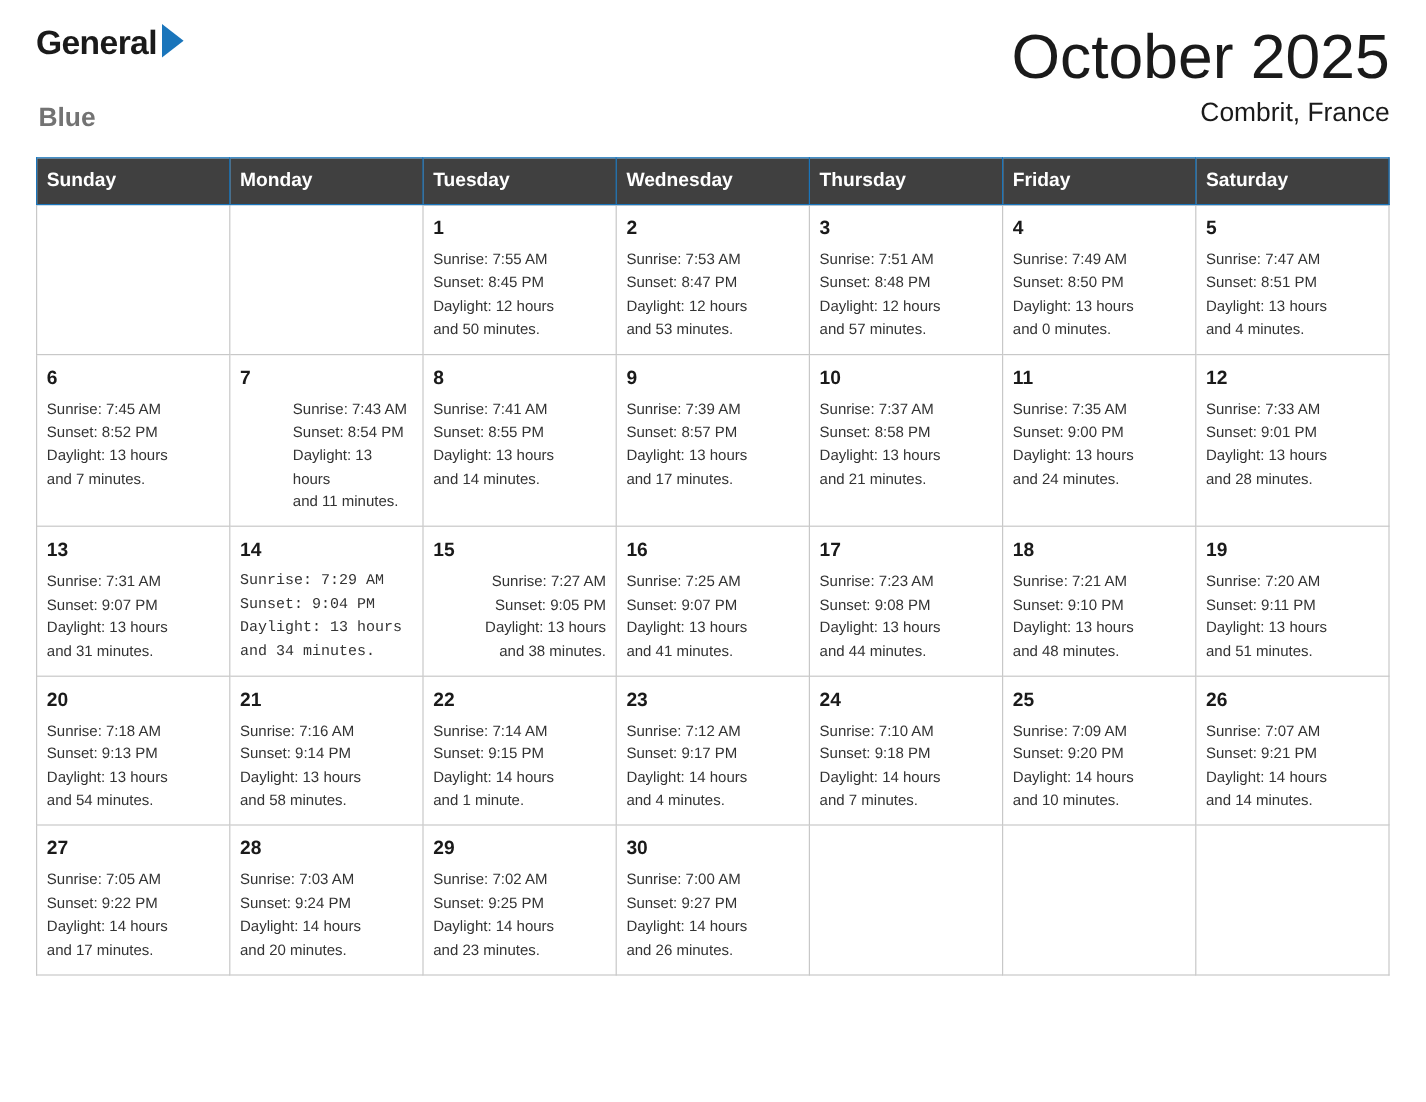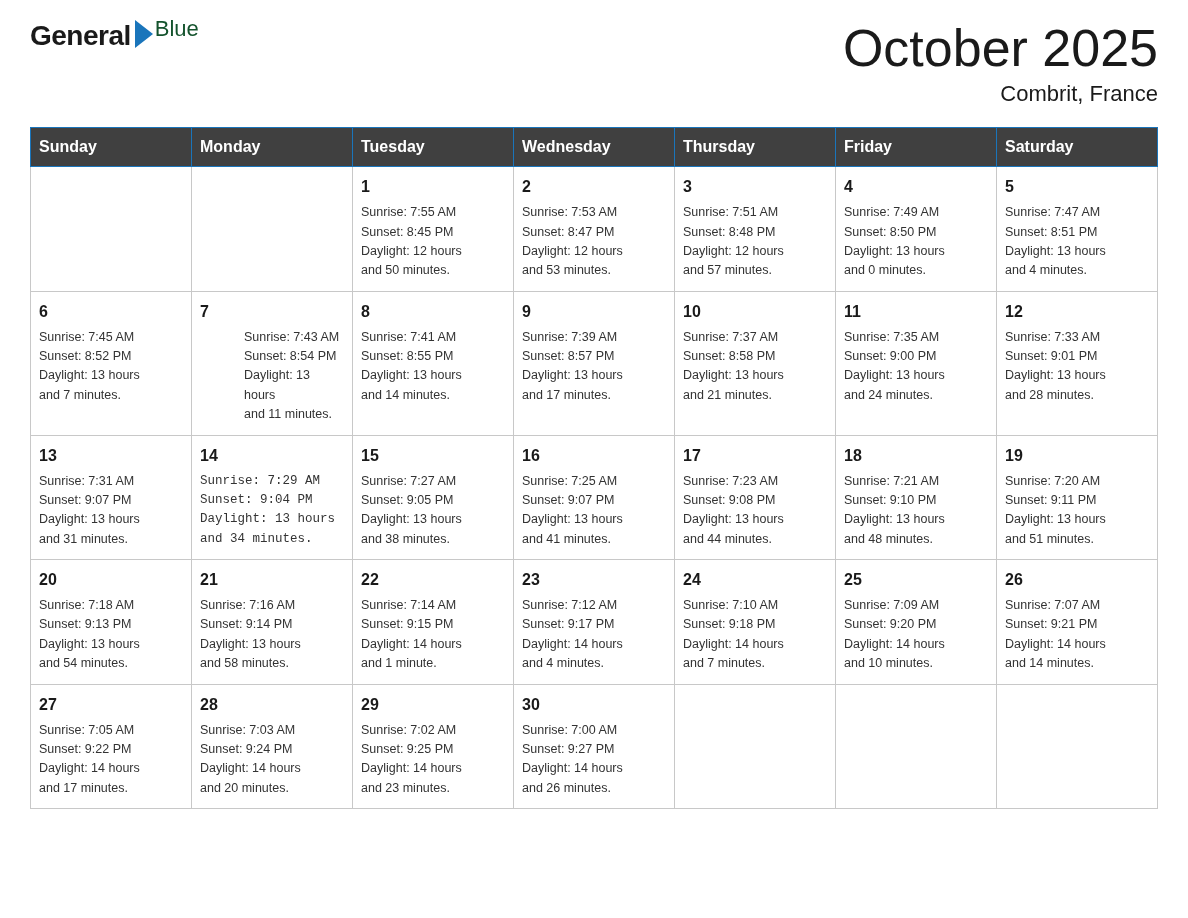--- a/index.html
+++ b/index.html
@@ -11,21 +11,23 @@
       padding: 20px 30px;
     }
     .header {
       display: flex;
       justify-content: space-between;
       align-items: flex-start;
       margin-bottom: 20px;
     }
     .logo {
       display: flex;
+      flex-direction: column;
       align-items: flex-start;
+      gap: 37px;
     }
     .logo-top {
       display: flex;
       align-items: center;
     }
     .logo-general {
       font-size: 28px;
       font-weight: bold;
       color: #1a1a1a;
       letter-spacing: -0.5px;
@@ -34,22 +36,22 @@
       width: 0;
       height: 0;
       border-left: 18px solid #1a75bb;
       border-top: 14px solid transparent;
       border-bottom: 14px solid transparent;
       margin-left: 4px;
       margin-top: -4px;
     }
     .logo-blue {
       font-size: 22px;
-      font-weight: normal;
-      color: #14532d;
+      font-weight: bold;
+      color: #737373;
       margin-top: -4px;
       padding-left: 2px;
     }
     .title-block {
       text-align: right;
     }
     .title-month {
       font-size: 52px;
       font-weight: normal;
       color: #1a1a1a;
@@ -233,21 +235,21 @@
         </td>
         <td>
           <span class="day-number">14</span>
           <div class="day-info" style="white-space: pre-line; font-family: Liberation Mono, monospace;">Sunrise: 7:29 AM
 Sunset: 9:04 PM
 Daylight: 13 hours
 and 34 minutes.</div>
         </td>
         <td>
           <span class="day-number">15</span>
-          <div class="day-info" style="white-space: pre-line;">Sunrise: 7:27 AM
+          <div class="day-info" style="white-space: pre-line; text-align: right;">Sunrise: 7:27 AM
 Sunset: 9:05 PM
 Daylight: 13 hours
 and 38 minutes.</div>
         </td>
         <td>
           <span class="day-number">16</span>
           <div class="day-info" style="white-space: pre-line;">Sunrise: 7:25 AM
 Sunset: 9:07 PM
 Daylight: 13 hours
 and 41 minutes.</div>

